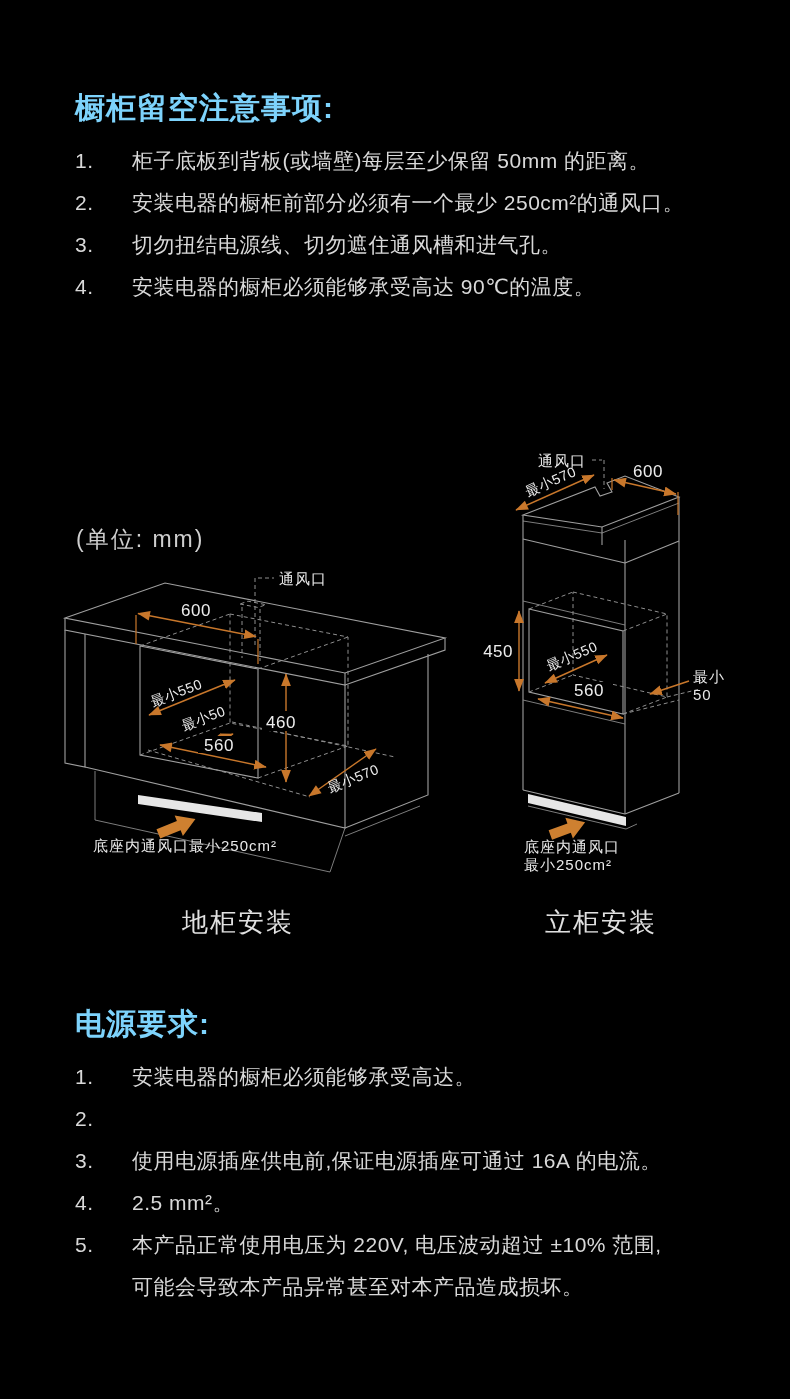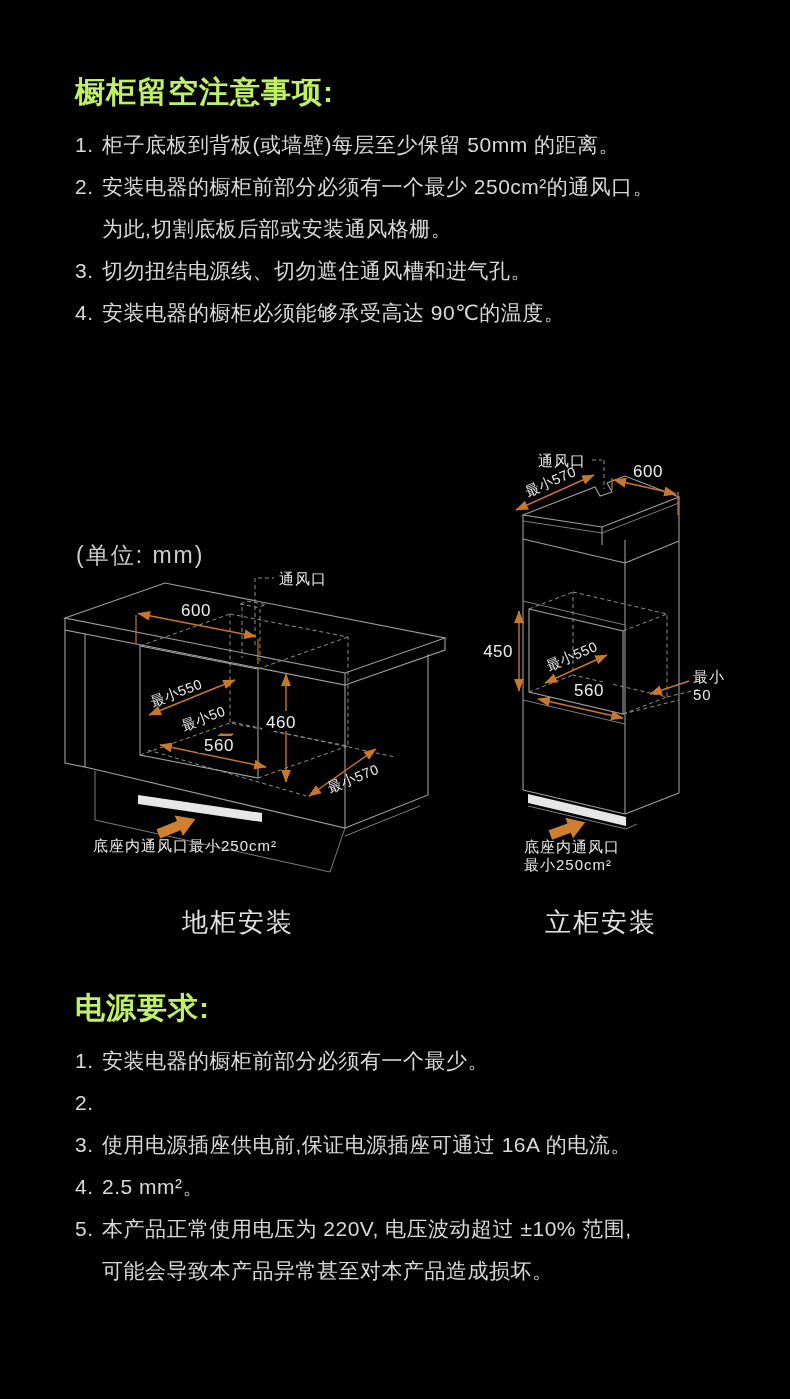--- a/index.html
+++ b/index.html
@@ -6,43 +6,43 @@
   body{
     width:790px;height:1399px;
     background:#000;
     position:relative;
     overflow:hidden;
     font-family:"Liberation Sans","DejaVu Sans",sans-serif;
     -webkit-font-smoothing:antialiased;
   }
   .section{position:absolute;left:0;width:790px;}
   .sec-title{
-    margin:0 0 14px 75px;
-    font-size:30px;font-weight:700;color:#bef264;
+    margin:16px 0 14px 75px;
+    font-size:30px;font-weight:700;color:#7dd3fc;
     letter-spacing:1px;line-height:36px;
   }
   .note-list{margin:0;padding:0;list-style:none;}
   .note-item{
     display:flex;
     padding-left:75px;
     font-size:21px;color:#d9d9d9;line-height:42px;
     letter-spacing:0.5px;
   }
   .note-num{flex:none;width:27px;}
   .note-lines{flex:1;}
-  .note-line{white-space:nowrap;}
+  .note-line{white-space:nowrap;margin-left:30px;}
   #cabinet-notes{top:74px;}
   #power-notes{top:990px;}
 
   #diagram-band{position:absolute;top:430px;left:0;width:790px;height:545px;}
   #diagram-svg{position:absolute;top:0;left:0;}
 
   .unit-label{
     position:absolute;top:94px;left:76px;
-    font-size:23px;color:#cfcfcf;letter-spacing:2px;margin-top:16px;
+    font-size:23px;color:#cfcfcf;letter-spacing:2px;
   }
   .diagram-caption{
     position:absolute;top:475px;
     font-size:26px;color:#e0e0e0;letter-spacing:2px;
     width:160px;text-align:center;
   }
   #caption-base{left:158px;}
   #caption-tall{left:521px;}
 
   
@@ -65,21 +65,20 @@
   <h2 class="sec-title">橱柜留空注意事项:</h2>
   <ul class="note-list">
     <li class="note-item">
       <span class="note-num">1.</span>
       <span class="note-lines"><span class="note-line">柜子底板到背板(或墙壁)每层至少保留 50mm 的距离。</span></span>
     </li>
     <li class="note-item">
       <span class="note-num">2.</span>
       <span class="note-lines">
         <div class="note-line">安装电器的橱柜前部分必须有一个最少 250cm²的通风口。</div>
-        <div class="note-line">为此,切割底板后部或安装通风格栅。</div>
       </span>
     </li>
     <li class="note-item">
       <span class="note-num">3.</span>
       <span class="note-lines"><span class="note-line">切勿扭结电源线、切勿遮住通风槽和进气孔。</span></span>
     </li>
     <li class="note-item">
       <span class="note-num">4.</span>
       <span class="note-lines"><span class="note-line">安装电器的橱柜必须能够承受高达 90℃的温度。</span></span>
     </li>
@@ -212,21 +211,21 @@
 
   <div class="diagram-caption" id="caption-base">地柜安装</div>
   <div class="diagram-caption" id="caption-tall">立柜安装</div>
 </div>
 
 <div class="section" id="power-notes">
   <h2 class="sec-title">电源要求:</h2>
   <ul class="note-list">
     <li class="note-item">
       <span class="note-num">1.</span>
-      <span class="note-lines"><span class="note-line">安装电器的橱柜前部分必须有一个最少。</span></span>
+      <span class="note-lines"><span class="note-line">安装电器的橱柜必须能够承受高达。</span></span>
     </li>
     <li class="note-item">
       <span class="note-num">2.</span>
     </li>
     <li class="note-item">
       <span class="note-num">3.</span>
       <span class="note-lines"><span class="note-line">使用电源插座供电前,保证电源插座可通过 16A 的电流。</span></span>
     </li>
     <li class="note-item">
       <span class="note-num">4.</span>

